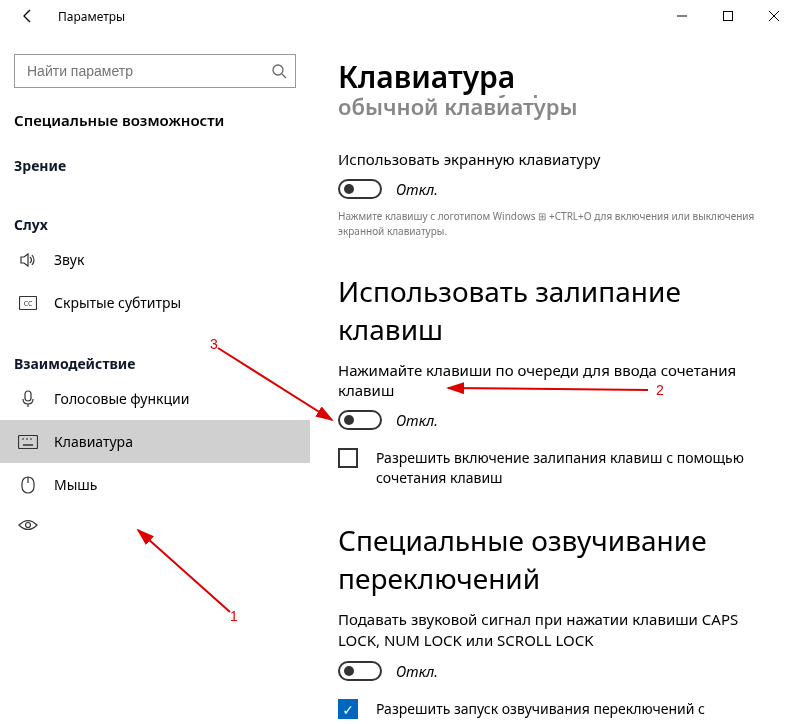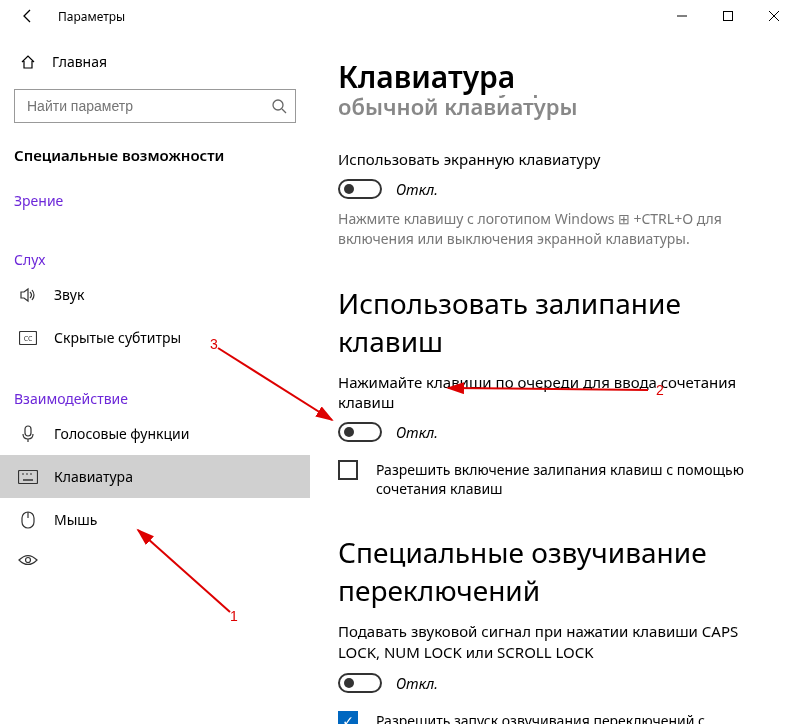--- a/index.html
+++ b/index.html
@@ -85,23 +85,24 @@
   }
   .search-box .ico { color:#555; }
 
   .sidebar-section-title {
     font-weight: 600;
     font-size: 15px;
     margin-top: 22px;
   }
   .sidebar-sub {
     font-size: 14px;
-    color: #6d28d9;
+    color: #0f172a;
     margin-top: 26px;
     margin-bottom: 4px;
+    font-weight: bold;
   }
   .nav-item {
     display: flex;
     align-items: center;
     gap: 16px;
     padding: 12px 4px;
     cursor: pointer;
   }
   .nav-item .ico { width: 20px; display:flex; justify-content:center; color:#000000; }
   .nav-item.selected {
@@ -144,21 +145,21 @@
     margin-top: 34px;
     margin-bottom: 12px;
   }
   .desc {
     font-size: 15px;
     margin-top: 6px;
     margin-bottom: 6px;
     color: #000;
   }
   .hint {
-    font-size: 14px;
+    font-size: 10px;
     color: #777;
     margin-top: 10px;
     line-height: 1.45;
   }
 
   .toggle-row {
     display: flex;
     align-items: center;
     gap: 14px;
     margin-top: 10px;
@@ -247,28 +248,20 @@
       <svg width="10" height="10">
           <path d="M0 0 L10 10 M10 0 L0 10" stroke="#000" stroke-width="1"></path>
         </svg>
     </div>
   </div>
 </div>
 
 <div class="container">
 
   <div class="sidebar">
-    <div class="home-row">
-      <span class="ico">
-        <svg width="16" height="16" viewBox="0 0 16 16">
-            <path d="M2 8 L8 2 L14 8 M4 7 V14 H12 V7" stroke="#000" stroke-width="1.2" fill="none"></path>
-          </svg>
-      </span>
-      <span>Главная</span>
-    </div>
 
     <div class="search-box">
       <input placeholder="Найти параметр" style="">
       <span class="ico">
         <svg width="16" height="16" viewBox="0 0 16 16">
             <circle cx="7" cy="7" r="5" stroke="#666" stroke-width="1.3" fill="none"></circle>
             <line x1="11" y1="11" x2="15" y2="15" stroke="#666" stroke-width="1.3"></line>
           </svg>
       </span>
     </div>

